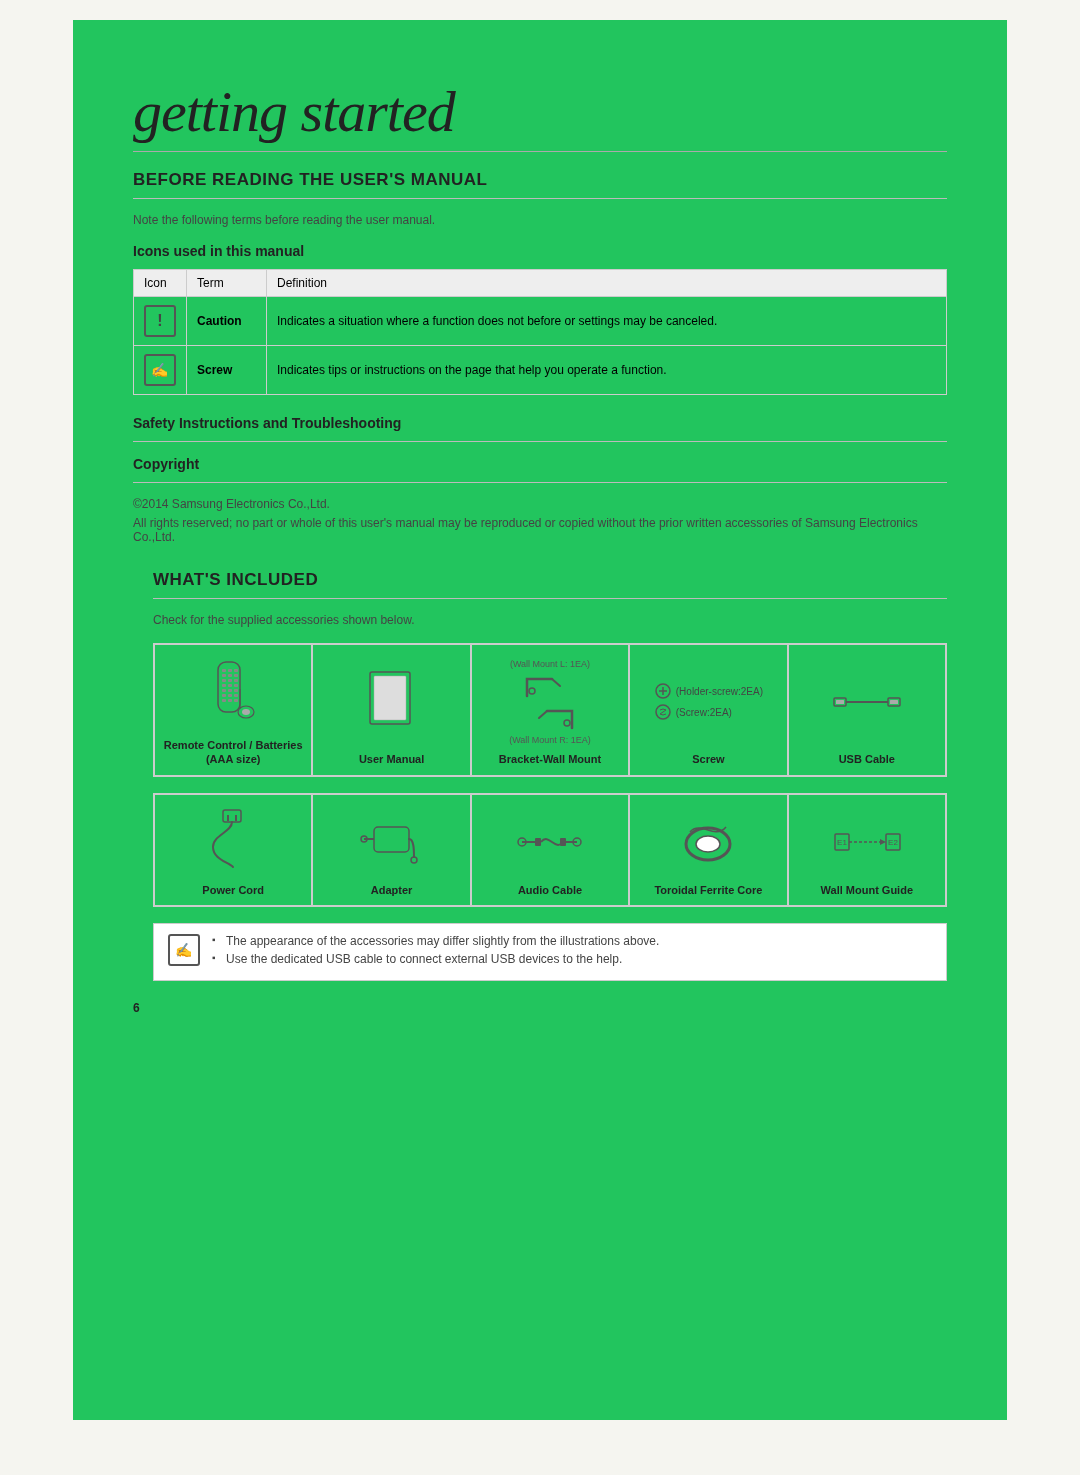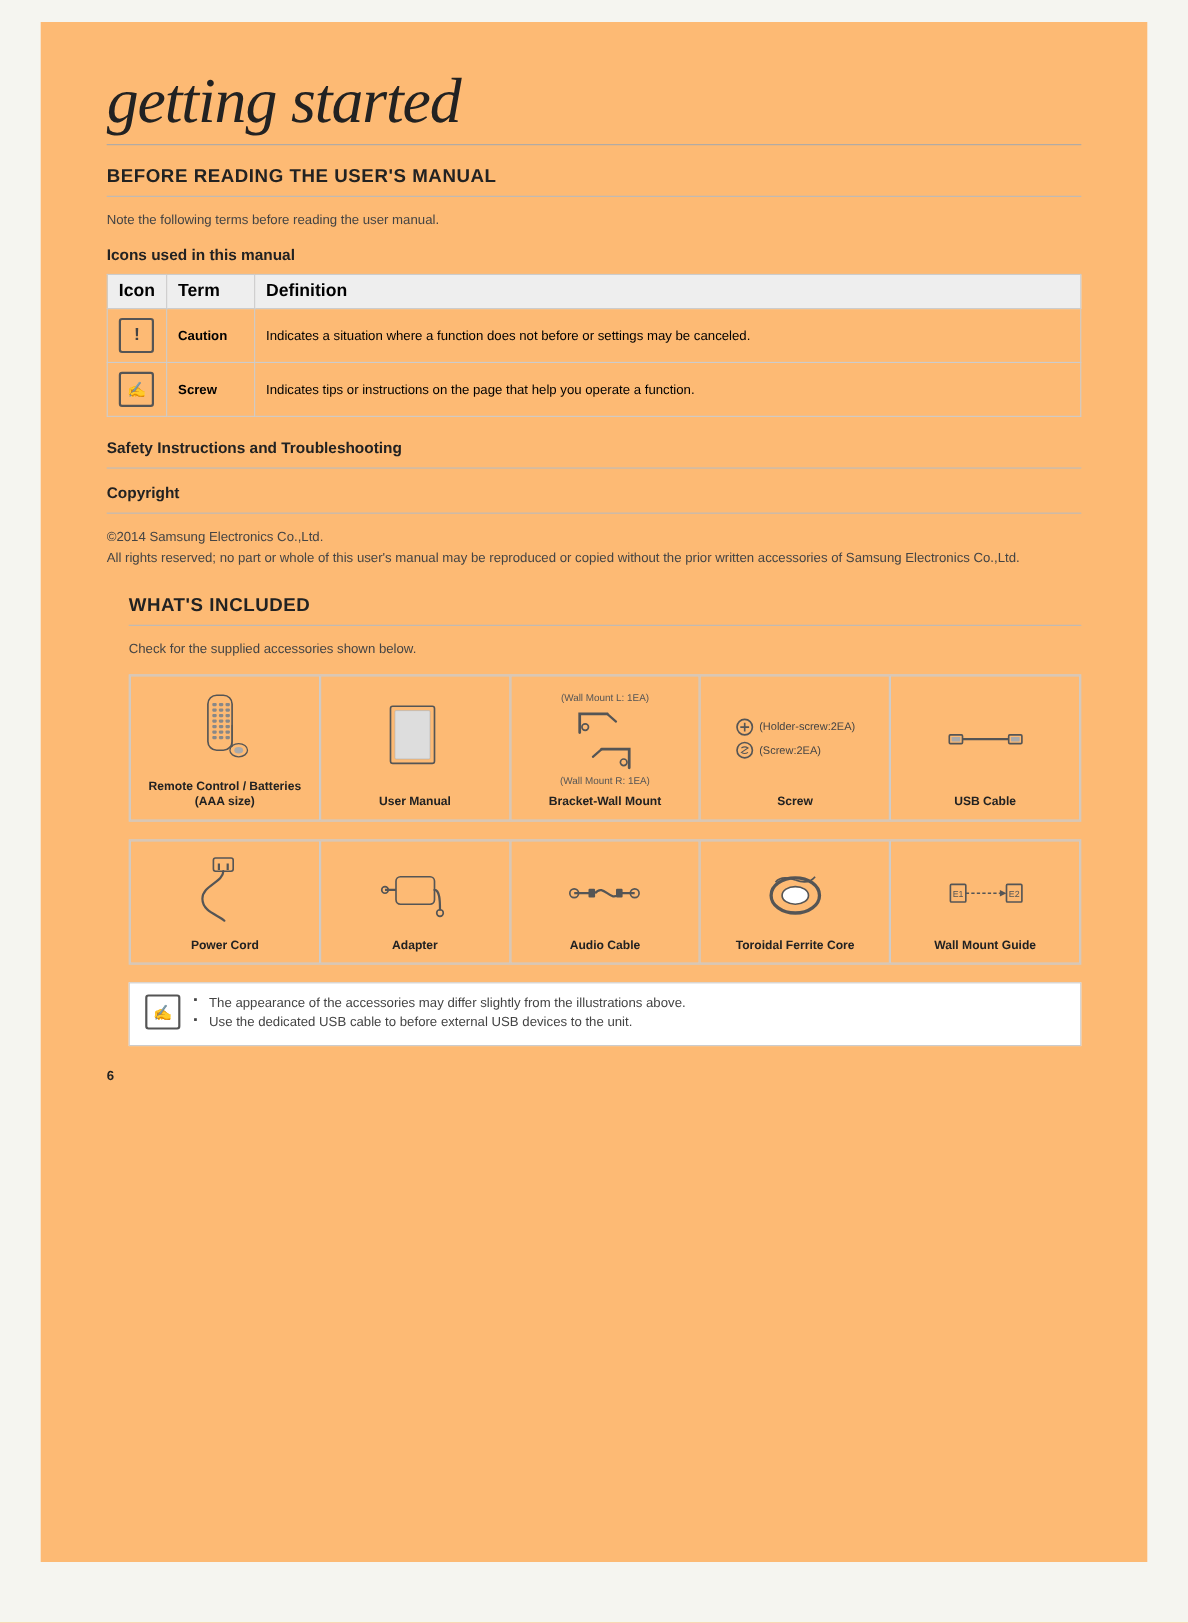--- a/index.html
+++ b/index.html
@@ -6,24 +6,24 @@
     body {
       font-family: Arial, sans-serif;
       background: #f5f5f0;
       display: flex;
       justify-content: center;
       align-items: flex-start;
       min-height: 100vh;
       padding: 20px;
     }
     .page {
-      background: #fdba74;
-      width: 1006px;
+      background: #22c55e;
+      width: 934px;
       min-height: 1400px;
-      padding: 38px 60px 60px 60px;
+      padding: 58px 60px 60px 60px;
       position: relative;
     }
     .page-title {
       font-size: 58px;
       font-weight: 200;
       color: #222;
       letter-spacing: -1px;
       margin-bottom: 6px;
       font-family: Georgia, serif;
       font-style: italic;
@@ -62,22 +62,22 @@
       width: 100%;
       border-collapse: collapse;
       margin-bottom: 20px;
       font-size: 12px;
     }
     .icons-table th {
       background: #eee;
       padding: 6px 10px;
       border: 1px solid #ccc;
       text-align: left;
-      font-weight: 700;
-      font-size: 16px;
+      font-weight: 400;
+      font-size: 12px;
     }
     .icons-table td {
       padding: 8px 10px;
       border: 1px solid #ccc;
       vertical-align: middle;
     }
     .icon-cell {
       width: 50px;
       text-align: center;
     }
@@ -474,20 +474,20 @@
         </div>
         <div class="accessory-label">Wall Mount Guide</div>
       </div>
     </div>
 
     <div class="note-box">
       <div class="note-icon">✍</div>
       <div class="note-content">
         <ul>
           <li>The appearance of the accessories may differ slightly from the illustrations above.</li>
-          <li>Use the dedicated USB cable to before external USB devices to the unit.</li>
+          <li>Use the dedicated USB cable to connect external USB devices to the help.</li>
         </ul>
       </div>
     </div>
   </div>
 
   <div class="page-number">6</div>
 </div>
 
 </body></html>

